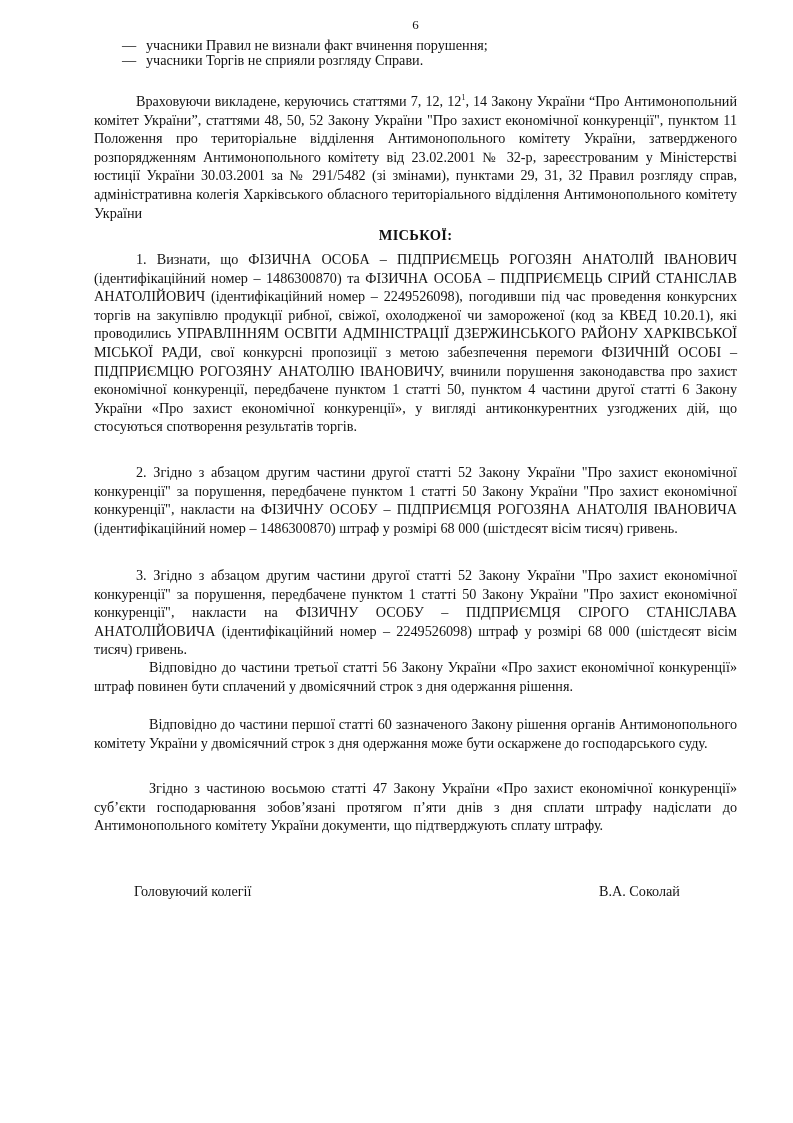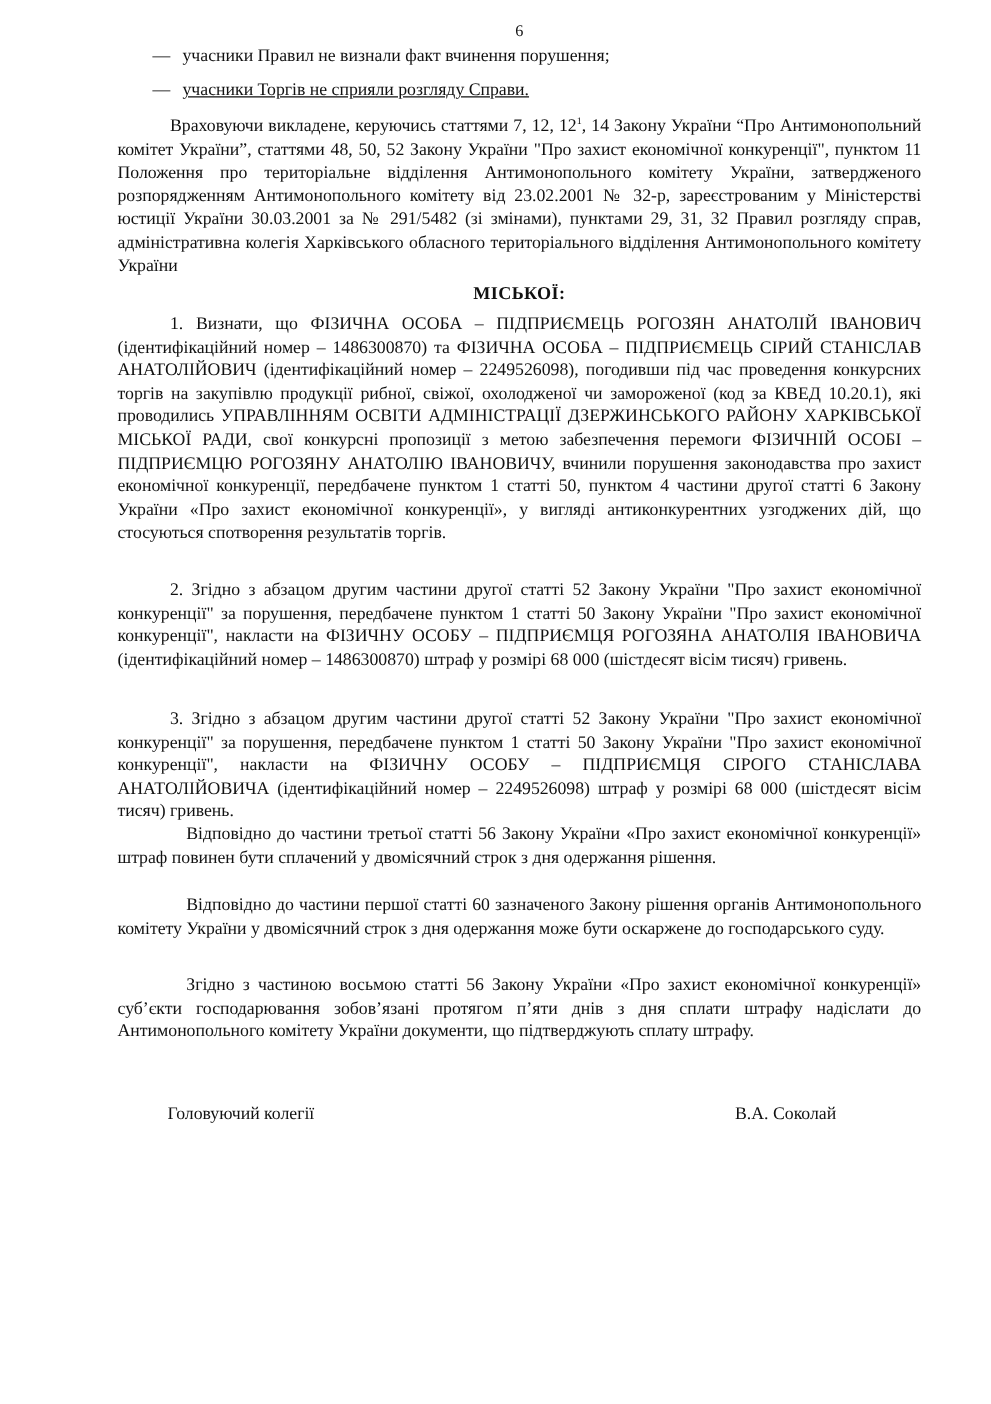--- a/index.html
+++ b/index.html
@@ -24,48 +24,48 @@
     position: absolute; left: 0; width: 643px;
     text-align: justify; text-indent: 42px;
   }
   .para.deep { text-indent: 55px; }
   .heading {
     position: absolute; left: 0; right: 0; text-align: center;
     font-weight: bold; font-size: 14.5px; letter-spacing: 0.3px;
   }
   sup { font-size: 8px; line-height: 0; vertical-align: 6px; }
   .sig-left { position: absolute; left: 40px; top: 882px; }
-  .sig-right { position: absolute; left: 494px; top: 882px; }
+  .sig-right { position: absolute; left: 505px; top: 882px; }
 </style>
 </head>
 <body>
 
 <div class="page">
 
   <div class="page-number">6</div>
 
   <div class="dash-item" style="top:36px;">
     <span class="dash">—</span><span>учасники Правил не визнали факт вчинення порушення;</span>
   </div>
-  <div class="dash-item" style="top:63px;text-decoration:underline;">
+  <div class="dash-item" style="top:51px;">
     <span class="dash">—</span><span>учасники Торгів не сприяли розгляду Справи.</span>
   </div>
 
   <div class="para" style="top:92px;"><span>Враховуючи викладене, керуючись статтями 7, 12, 12</span><sup>1</sup><span>, 14 Закону України “Про Антимонопольний комітет України”, статтями 48, 50, 52 Закону України "Про захист економічної конкуренції", пунктом 11 Положення про територіальне відділення Антимонопольного комітету України, затвердженого розпорядженням Антимонопольного комітету від 23.02.2001 № 32-р, зареєстрованим у Міністерстві юстиції України 30.03.2001 за № 291/5482 (зі змінами), пунктами 29, 31, 32 Правил розгляду справ, адміністративна колегія Харківського обласного територіального відділення Антимонопольного комітету України</span></div>
 
   <div class="heading" style="top:226px;">МІСЬКОЇ:</div>
 
   <div class="para" style="top:250px;">1. Визнати, що ФІЗИЧНА ОСОБА – ПІДПРИЄМЕЦЬ РОГОЗЯН АНАТОЛІЙ ІВАНОВИЧ (ідентифікаційний номер – 1486300870) та ФІЗИЧНА ОСОБА – ПІДПРИЄМЕЦЬ СІРИЙ СТАНІСЛАВ АНАТОЛІЙОВИЧ (ідентифікаційний номер – 2249526098), погодивши під час проведення конкурсних торгів на закупівлю продукції рибної, свіжої, охолодженої чи замороженої (код за КВЕД 10.20.1), які проводились УПРАВЛІННЯМ ОСВІТИ АДМІНІСТРАЦІЇ ДЗЕРЖИНСЬКОГО РАЙОНУ ХАРКІВСЬКОЇ МІСЬКОЇ РАДИ, свої конкурсні пропозиції з метою забезпечення перемоги ФІЗИЧНІЙ ОСОБІ – ПІДПРИЄМЦЮ РОГОЗЯНУ АНАТОЛІЮ ІВАНОВИЧУ, вчинили порушення законодавства про захист економічної конкуренції, передбачене пунктом 1 статті 50, пунктом 4 частини другої статті 6 Закону України «Про захист економічної конкуренції», у вигляді антиконкурентних узгоджених дій, що стосуються спотворення результатів торгів.</div>
 
   <div class="para" style="top:463px;">2. Згідно з абзацом другим частини другої статті 52 Закону України "Про захист економічної конкуренції" за порушення, передбачене пунктом 1 статті 50 Закону України "Про захист економічної конкуренції", накласти на ФІЗИЧНУ ОСОБУ – ПІДПРИЄМЦЯ РОГОЗЯНА АНАТОЛІЯ ІВАНОВИЧА (ідентифікаційний номер – 1486300870) штраф у розмірі 68 000 (шістдесят вісім тисяч) гривень.</div>
 
   <div class="para" style="top:566px;">3. Згідно з абзацом другим частини другої статті 52 Закону України "Про захист економічної конкуренції" за порушення, передбачене пунктом 1 статті 50 Закону України "Про захист економічної конкуренції", накласти на ФІЗИЧНУ ОСОБУ – ПІДПРИЄМЦЯ СІРОГО СТАНІСЛАВА АНАТОЛІЙОВИЧА (ідентифікаційний номер – 2249526098) штраф у розмірі 68 000 (шістдесят вісім тисяч) гривень.</div>
 
   <div class="para deep" style="top:658px;">Відповідно до частини третьої статті 56 Закону України «Про захист економічної конкуренції» штраф повинен бути сплачений у двомісячний строк з дня одержання рішення.</div>
 
   <div class="para deep" style="top:715px;">Відповідно до частини першої статті 60 зазначеного Закону рішення органів Антимонопольного комітету України у двомісячний строк з дня одержання може бути оскаржене до господарського суду.</div>
 
-  <div class="para deep" style="top:779px;">Згідно з частиною восьмою статті 56 Закону України «Про захист економічної конкуренції» суб’єкти господарювання зобов’язані протягом п’яти днів з дня сплати штрафу надіслати до Антимонопольного комітету України документи, що підтверджують сплату штрафу.</div>
+  <div class="para deep" style="top:779px;">Згідно з частиною восьмою статті 47 Закону України «Про захист економічної конкуренції» суб’єкти господарювання зобов’язані протягом п’яти днів з дня сплати штрафу надіслати до Антимонопольного комітету України документи, що підтверджують сплату штрафу.</div>
 
   <div class="sig-left">Головуючий колегії</div>
   <div class="sig-right">В.А. Соколай</div>
 
 </div>
 
 </body></html>

